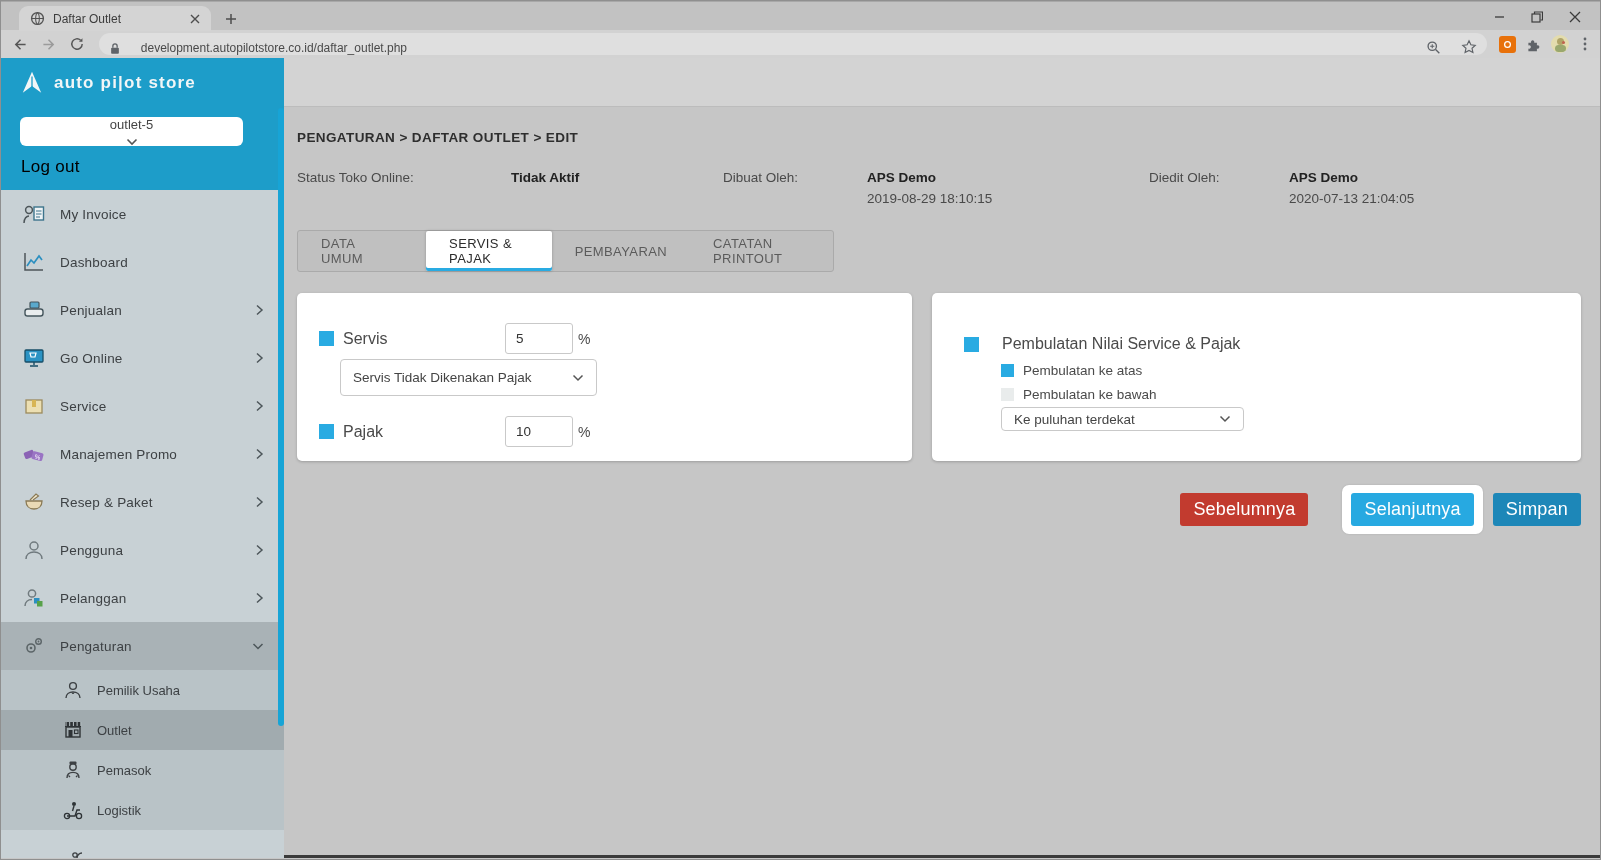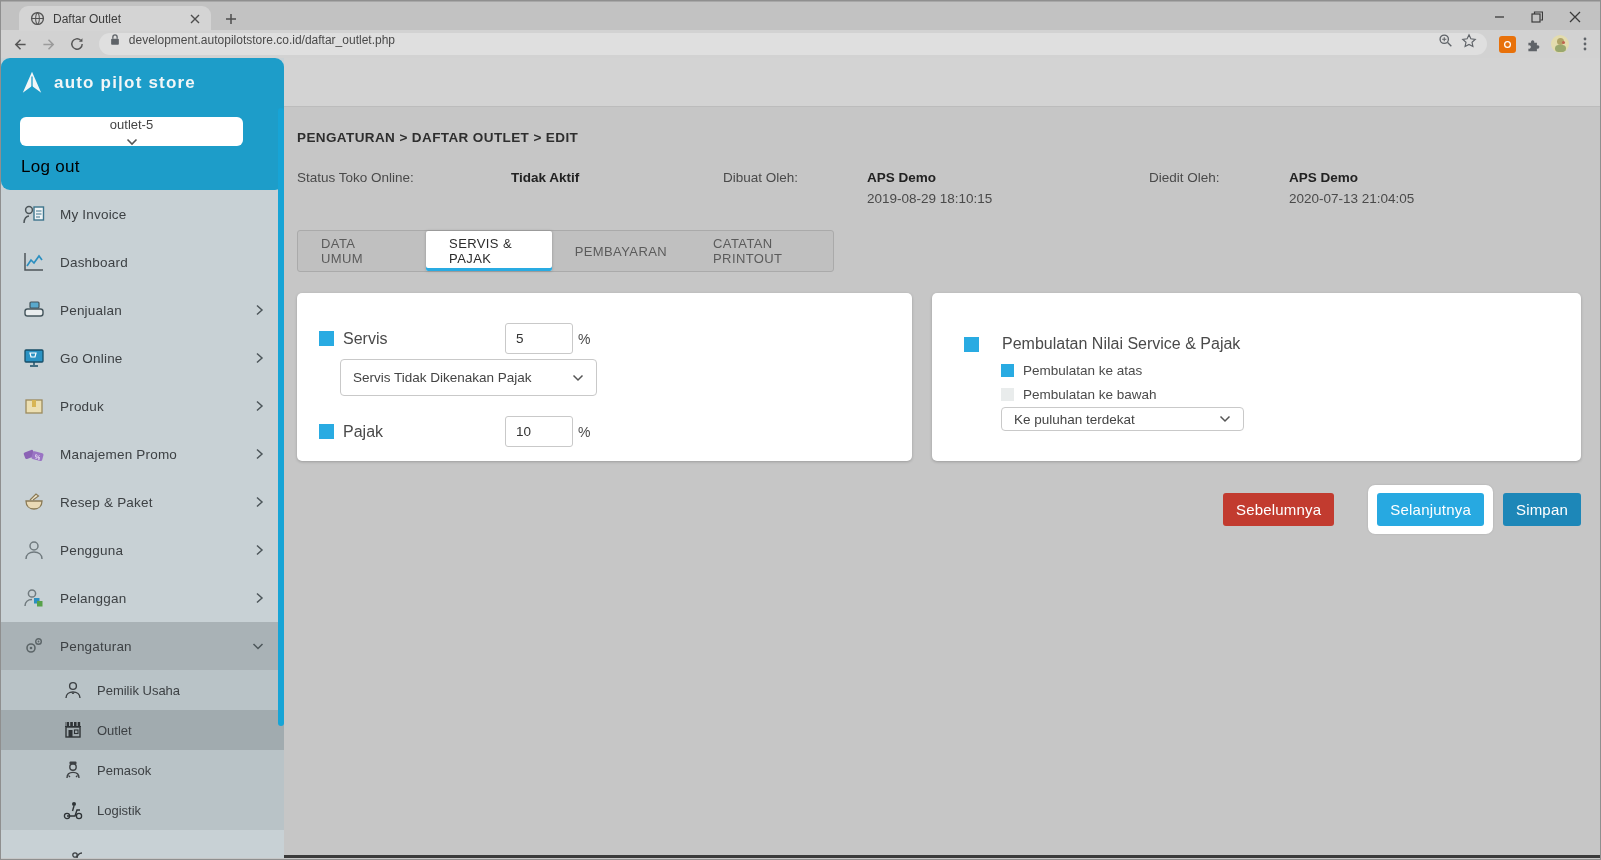--- a/index.html
+++ b/index.html
@@ -21,34 +21,34 @@
   .btab-title { font-size:12px; color:#3c3c3c; flex:1; white-space:nowrap; overflow:hidden; }
   .btab-close { width:16px; height:16px; display:flex; align-items:center; justify-content:center; border-radius:50%; }
   .newtab { position:absolute; left:220px; top:7px; width:20px; height:20px; display:flex; align-items:center; justify-content:center; border-radius:50%; }
   .wincontrols { position:absolute; right:6px; top:0; height:29px; display:flex; }
   .winbtn { width:38px; height:29px; display:flex; align-items:center; justify-content:center; }
 
   .toolbar { height:28px; background:#d2d2d2; display:flex; align-items:center; padding:0 8px; gap:4px; }
   .navbtn { width:24px; height:24px; display:flex; align-items:center; justify-content:center; border-radius:50%; }
   .urlpill {
     margin-left:6px; height:22px; width:1392px; background:#dfdfdf; border-radius:11px;
-    display:flex; align-items:flex-start; padding:0 10px; gap:8px;
+    display:flex; align-items:flex-end; padding:0 10px; gap:20px;
   }
   .url-text { font-size:12px; color:#4a4a4a; flex:1; white-space:nowrap; overflow:hidden; }
   .toolbar-right { display:flex; align-items:center; gap:9px; margin-left:8px; }
   .ext-orange { width:17px; height:17px; background:#e8710a; border-radius:3px; display:flex; align-items:center; justify-content:center; }
   .avatar-chip { width:18px; height:18px; border-radius:50%; background:#e3dcae; position:relative; overflow:hidden; }
   .avatar-chip i { position:absolute; border-radius:50%; }
 
   
   .app { display:flex; height:800px; border-bottom:3px solid #3a3a3a; }
 
   
   .sidebar { width:283px; height:800px; background:#c8d1d5; position:relative; flex:none; }
-  .sb-header { height:132px; background:#1d9dc9; position:relative;border-radius:9px; }
+  .sb-header { height:132px; background:#1d9dc9; position:relative; }
   .brand { position:absolute; left:18px; top:12px; display:flex; align-items:center; gap:9px; }
   .brand-text { color:#f2f6f7; font-size:17px; letter-spacing:1.2px; font-weight:600; }
   .outlet-select {
     position:absolute; left:19px; top:59px; width:223px; height:29px; background:#fff;
     border-radius:6px; display:flex; align-items:center; padding:0 10px; font-size:13px; color:#444;flex-direction:column;
   }
   .outlet-select span { flex:1; }
   .logout { position:absolute; left:20px; top:99px; color:#000000; font-size:17px; letter-spacing:.3px; }
 
   .sb-nav { position:absolute; top:132px; left:0; right:0; bottom:0; overflow:hidden; }
@@ -104,21 +104,21 @@
     font-family:inherit; font-size:13.5px; color:#333; padding:0 10px; background:#fff;
   }
   .unit { font-size:14px; color:#4a4a4a; margin-left:5px; }
   .sel {
     border:1px solid #c9c9c9; border-radius:4px; background:#fff;
     display:flex; align-items:center; padding:0 12px; font-size:13.5px; color:#444;
   }
   .sel span { flex:1; }
 
   .btnrow { position:absolute; top:377px; right:19px; height:49px; display:flex; align-items:center; gap:10px; }
-  .btn { height:33px; border:none; border-radius:3px; color:#fff; font-family:inherit; font-size:15px; letter-spacing:.2px; display:flex; align-items:center; padding:8px 13px; }
+  .btn { height:33px; border:none; border-radius:3px; color:#fff; font-family:inherit; font-size:18px; letter-spacing:.2px; display:flex; align-items:center; padding:8px 13px; }
   .btn-prev { background:#c23b2f; }
   .next-highlight { background:#fff; border-radius:7px; padding:8px 9px; box-shadow:0 0 2px rgba(0,0,0,.15);margin-left:24px; }
   .btn-next { background:#27a9e1; }
   .btn-save { background:#1d87b8; }
 </style>
 </head>
 <body>
 
 <div class="tabstrip">
   <div class="btab">
@@ -292,21 +292,21 @@
             <path d="M2 1.5L7 6l-5 4.5" fill="none" stroke="#4d565a" stroke-width="1.5"></path>
           </svg>
       </div>
       <div class="sb-item">
         <span class="ic">
             <svg width="24" height="22" viewBox="0 0 24 22">
               <rect x="4" y="5" width="16" height="13" fill="#ecdfb2" stroke="#9c8a5c" stroke-width="1.3"></rect>
               <rect x="10" y="5" width="4" height="7" fill="#d8b554"></rect>
             </svg>
           </span>
-        <span class="lbl">Produk</span>
+        <span class="lbl">Service</span>
         <svg width="9" height="12" viewBox="0 0 9 12">
             <path d="M2 1.5L7 6l-5 4.5" fill="none" stroke="#4d565a" stroke-width="1.5"></path>
           </svg>
       </div>
       <div class="sb-item">
         <span class="ic">
             <svg width="24" height="22" viewBox="0 0 24 22">
               <rect x="2" y="8" width="10" height="7" rx="1.5" transform="rotate(-20 7 11)" fill="#8b63b5"></rect>
               <rect x="10" y="9" width="11" height="8" rx="1.5" transform="rotate(15 15 13)" fill="#9a74c4"></rect>
               <text x="13" y="16" font-size="6.5" fill="#fff" transform="rotate(15 15 13)">%</text>

